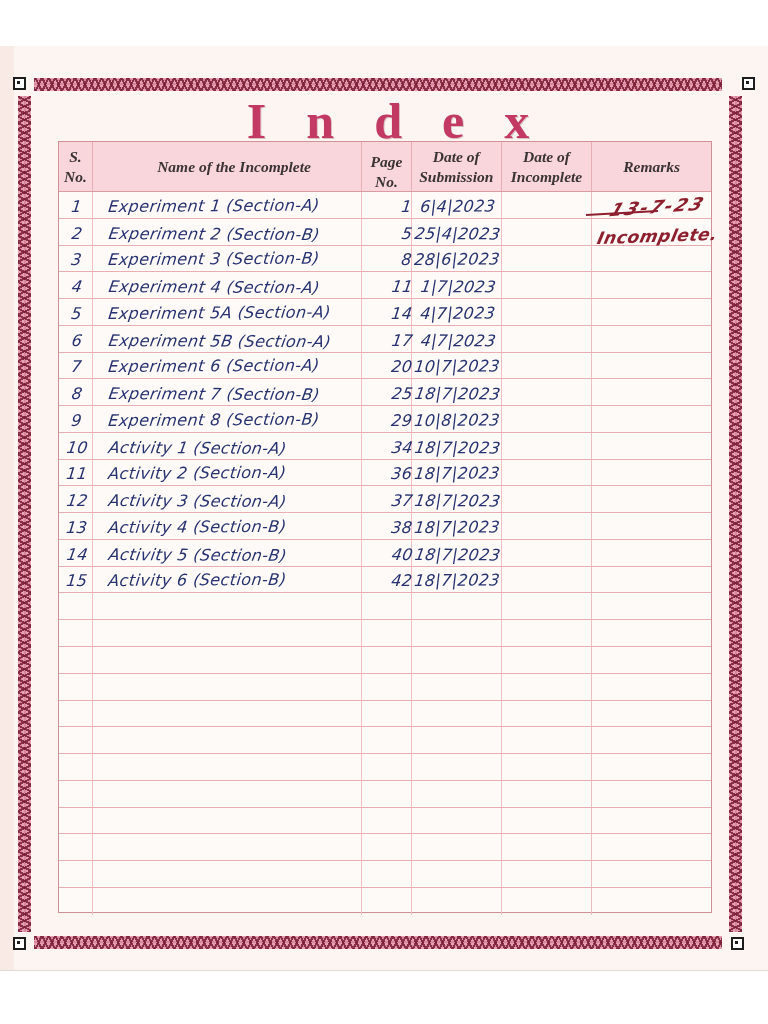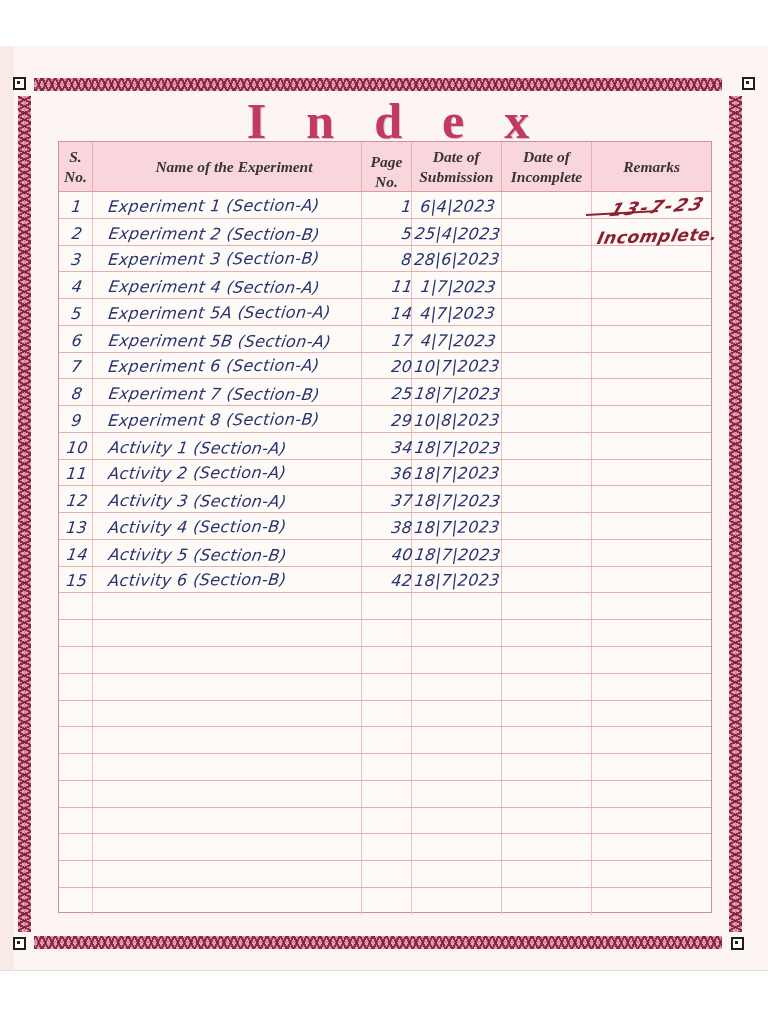--- a/index.html
+++ b/index.html
@@ -89,21 +89,21 @@
 
   <h1 class="title">Index</h1>
 
   <div class="tbl">
     <div class="thead">
       <div class="th c-sno">
         <span>S.</span>
         <span>No.</span>
       </div>
       <div class="th c-name">
-        <span>Name of the Experiment</span>
+        <span>Name of the Incomplete</span>
       </div>
       <div class="th c-page">
         <span>Page</span>
         <span>No.</span>
       </div>
       <div class="th c-dexp">
         <span>Date of</span>
         <span>Submission</span>
       </div>
       <div class="th c-dsub">

